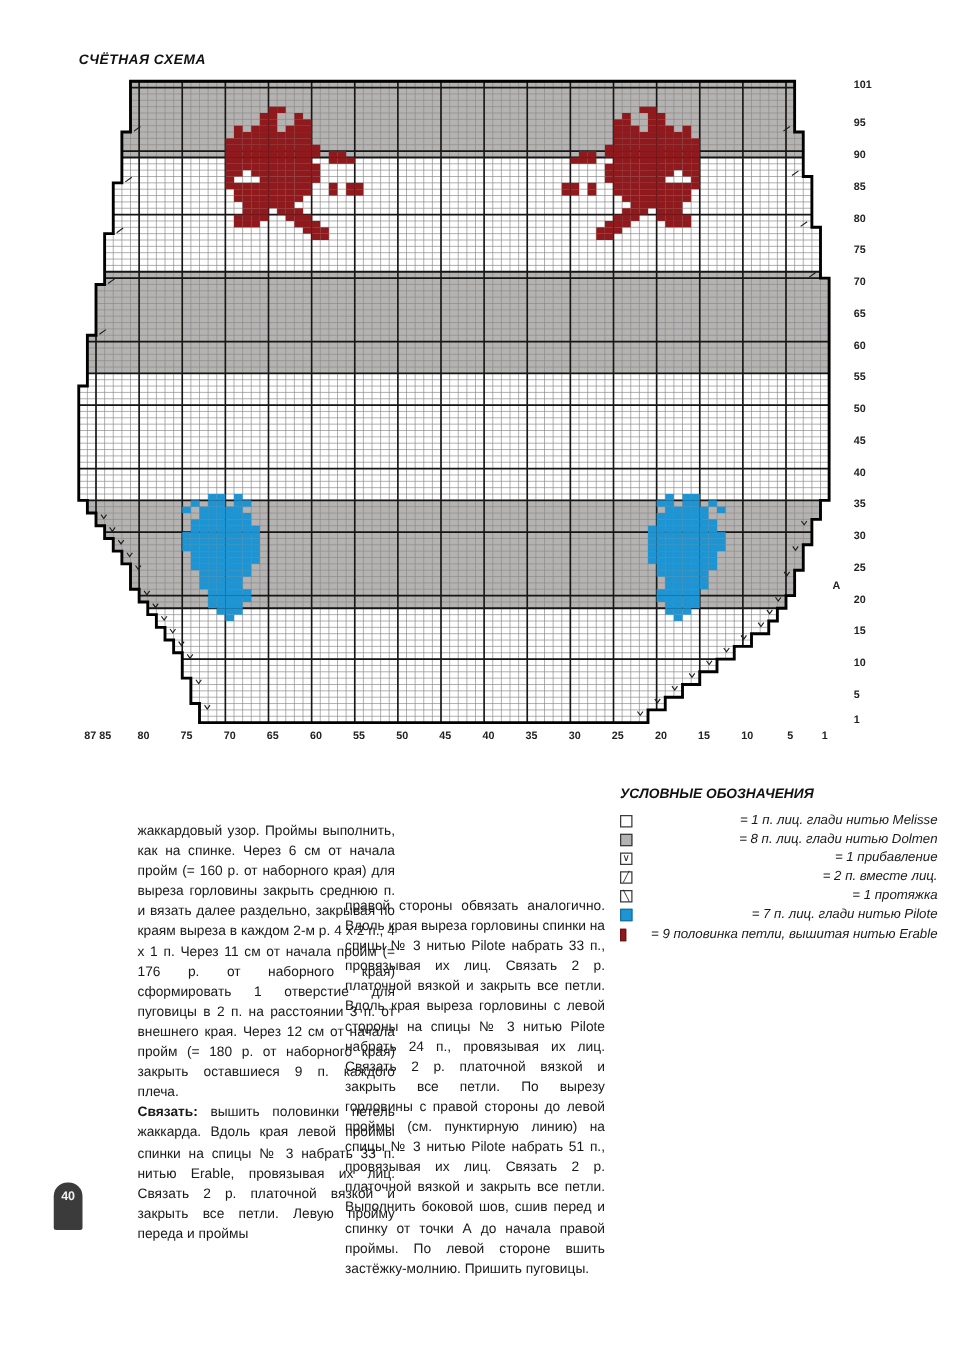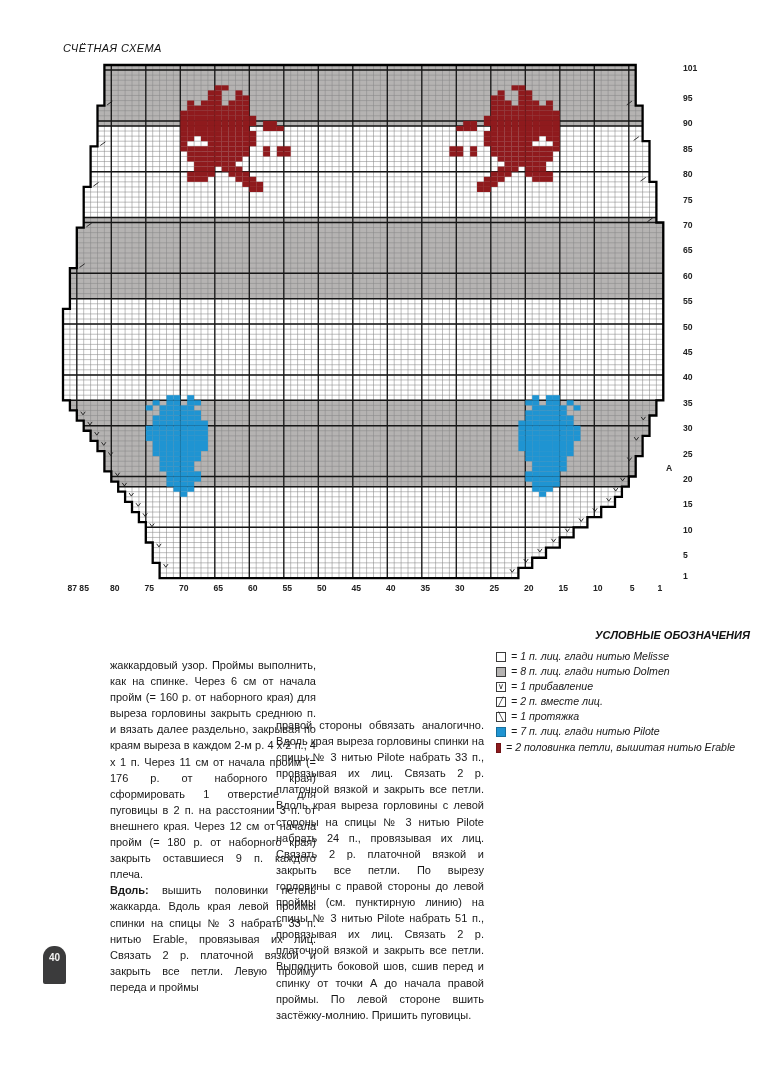--- a/index.html
+++ b/index.html
@@ -1,31 +1,31 @@
 <!DOCTYPE html>
 <html><head>
 <meta charset="utf-8">
 <style>
   html,body{margin:0;padding:0;}
   body{width:764px;height:1080px;position:relative;background:#ffffff;overflow:hidden;
        font-family:"Liberation Sans",sans-serif;color:#1d1d1d;}
   .abs{position:absolute;}
-  .chart-title{left:63px;top:42px;font-size:11px;font-weight:normal;font-style:italic;
+  .chart-title{left:63px;top:42px;font-size:11px;font-weight:bold;font-style:italic;
                letter-spacing:.4px;color:#111;}
   #chart-svg{position:absolute;left:61px;top:57px;}
   svg text{font-family:"Liberation Sans",sans-serif;font-size:8.6px;font-weight:600;fill:#222;}
   .textcol{position:absolute;font-size:11px;line-height:16.1px;text-align:justify;color:#191919;}
   .textcol p{margin:0;}
   .textcol .lead{font-weight:bold;}
   .col1{left:63px;top:657px;width:206px;margin-left:47px;}
   .col2{left:276px;top:681px;width:208px;margin-top:36px;}
   .legend{position:absolute;left:496px;top:629px;width:254px;}
-  .legend-title{font-size:11px;font-weight:bold;font-style:italic;color:#111;margin-bottom:9px;text-align:right;}
+  .legend-title{font-size:11px;font-weight:bold;font-style:italic;color:#111;margin-bottom:9px;}
   .legend-item{display:flex;align-items:flex-start;gap:5px;margin:1.5px 0;
-               font-size:10.6px;font-style:italic;line-height:13.6px;color:#191919;}
+               font-size:10.6px;font-style:italic;line-height:13.6px;color:#191919;justify-content:space-between;}
   .sym{flex:0 0 auto;width:8px;height:8px;border:1px solid #3a3a3a;margin-top:2px;
        display:flex;align-items:center;justify-content:center;
        font-size:8px;font-style:normal;line-height:8px;color:#222;background:#fff;}
   .sym-gray-square{background:#b5b3b2;}
   .sym-blue-square{background:#1f94d2;border-color:#17709e;}
   .sym-red-square{background:#8f1a1d;border-color:#6e1316;}
   .sym-half-red-square{background:#8f1a1d;border-color:#6e1316;width:3px;}
   .page-badge{position:absolute;left:43px;top:946px;width:23px;height:38px;background:#3b3b3c;
               border-radius:11px 11px 2px 2px;color:#f2f2f2;font-size:10px;font-weight:bold;
               display:flex;justify-content:center;padding-top:6px;box-sizing:border-box;}
@@ -930,21 +930,21 @@
       <text x="467.75" y="534.08">20</text>
       <text x="502.25" y="534.08">15</text>
       <text x="536.7500000000001" y="534.08">10</text>
       <text x="571.2500000000001" y="534.08">5</text>
       <text x="598.85" y="534.08">1</text>
     </g>
   </svg>
 
 <div class="textcol col1">
   <p><span>жаккардовый узор. Проймы выполнить, как на спинке. Через 6 см от начала пройм (= 160 р. от наборного края) для выреза горловины закрыть среднюю п. и вязать далее раздельно, закрывая по краям выреза в каждом 2-м р. 4 х 2 п., 4 х 1 п. Через 11 см от начала пройм (= 176 р. от наборного края) сформировать 1 отверстие для пуговицы в 2 п. на расстоянии 3 п. от внешнего края. Через 12 см от начала пройм (= 180 р. от наборного края) закрыть оставшиеся 9 п. каждого плеча.</span></p>
-  <p><span class="lead">Вдоль:</span><span> вышить половинки петель жаккарда. Вдоль края левой проймы спинки на спицы № 3 набрать 33 п. нитью Erable, провязывая их лиц. Связать 2 р. платочной вязкой и закрыть все петли. Левую пройму переда и проймы</span></p>
+  <p><span class="lead">Связать:</span><span> вышить половинки петель жаккарда. Вдоль края левой проймы спинки на спицы № 3 набрать 33 п. нитью Erable, провязывая их лиц. Связать 2 р. платочной вязкой и закрыть все петли. Левую пройму переда и проймы</span></p>
 </div>
 
 <div class="textcol col2">
   <p><span>правой стороны обвязать аналогично. Вдоль края выреза горловины спинки на спицы № 3 нитью Pilote набрать 33 п., провязывая их лиц. Связать 2 р. платочной вязкой и закрыть все петли. Вдоль края выреза горловины с левой стороны на спицы № 3 нитью Pilote набрать 24 п., провязывая их лиц. Связать 2 р. платочной вязкой и закрыть все петли. По вырезу горловины с правой стороны до левой проймы (см. пунктирную линию) на спицы № 3 нитью Pilote набрать 51 п., провязывая их лиц. Связать 2 р. платочной вязкой и закрыть все петли. Выполнить боковой шов, сшив перед и спинку от точки А до начала правой проймы. По левой стороне вшить застёжку-молнию. Пришить пуговицы.</span></p>
 </div>
 
 <div class="legend">
   <div class="legend-title">УСЛОВНЫЕ ОБОЗНАЧЕНИЯ</div>
   <div id="legend-items">
       <div class="legend-item">
@@ -966,20 +966,20 @@
       <div class="legend-item">
         <span class="sym sym-backslash-square">╲</span>
         <span>= 1 протяжка</span>
       </div>
       <div class="legend-item">
         <span class="sym sym-blue-square"></span>
         <span>= 7 п. лиц. глади нитью Pilote</span>
       </div>
       <div class="legend-item">
         <span class="sym sym-half-red-square"></span>
-        <span>= 2 половинка петли, вышитая нитью Erable</span>
+        <span>= 9 половинка петли, вышитая нитью Erable</span>
       </div>
     </div>
 </div>
 
 <div class="page-badge">
   <span>40</span>
 </div>
 
 </body></html>

